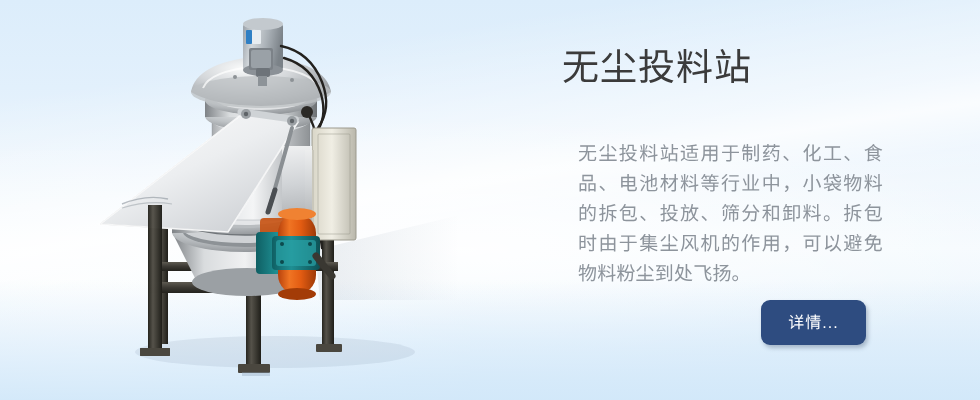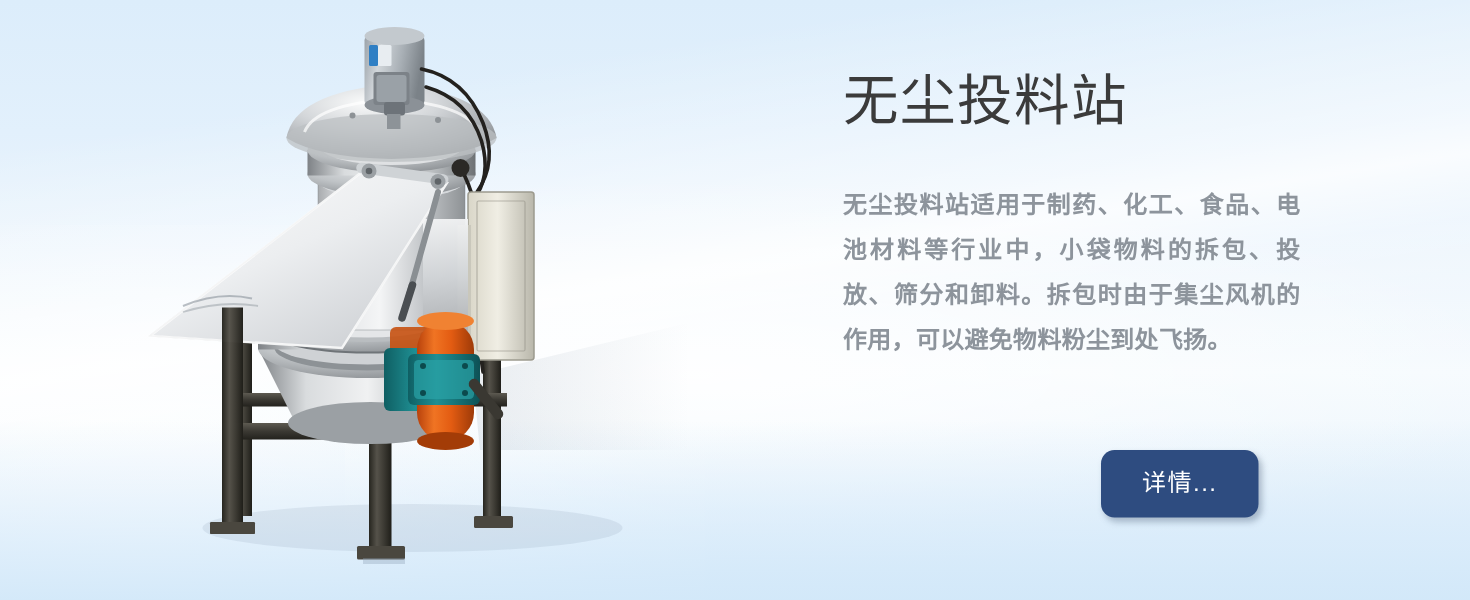--- a/index.html
+++ b/index.html
@@ -82,35 +82,34 @@
   .headline {
     margin: 0;
     font-size: 37px;
     line-height: 48px;
     font-weight: normal;
     color: #3b3b3b;
     letter-spacing: 1px;
     white-space: nowrap;
   }
   .body-copy {
-    margin: 0;
+    margin: 16px;
     padding-top: 31px;
     width: 305px;
-    font-size: 16px;
+    font-size: 19px;
     line-height: 30px;
     color: #8d949c;
     letter-spacing: 0.2px;
     text-align: justify;
     text-justify: inter-ideograph;
-    font-weight: bold;
   }
 
   .detail-button {
     position: absolute;
-    left: 734px;
+    left: 761px;
     top: 300px;
     width: 105px;
     height: 45px;
     border: 0;
     border-radius: 9px;
     background: #2e4c80;
     color: #ffffff;
     font-size: 16px;
     font-family: "Liberation Sans", "DejaVu Sans", sans-serif;
     letter-spacing: 1px;

